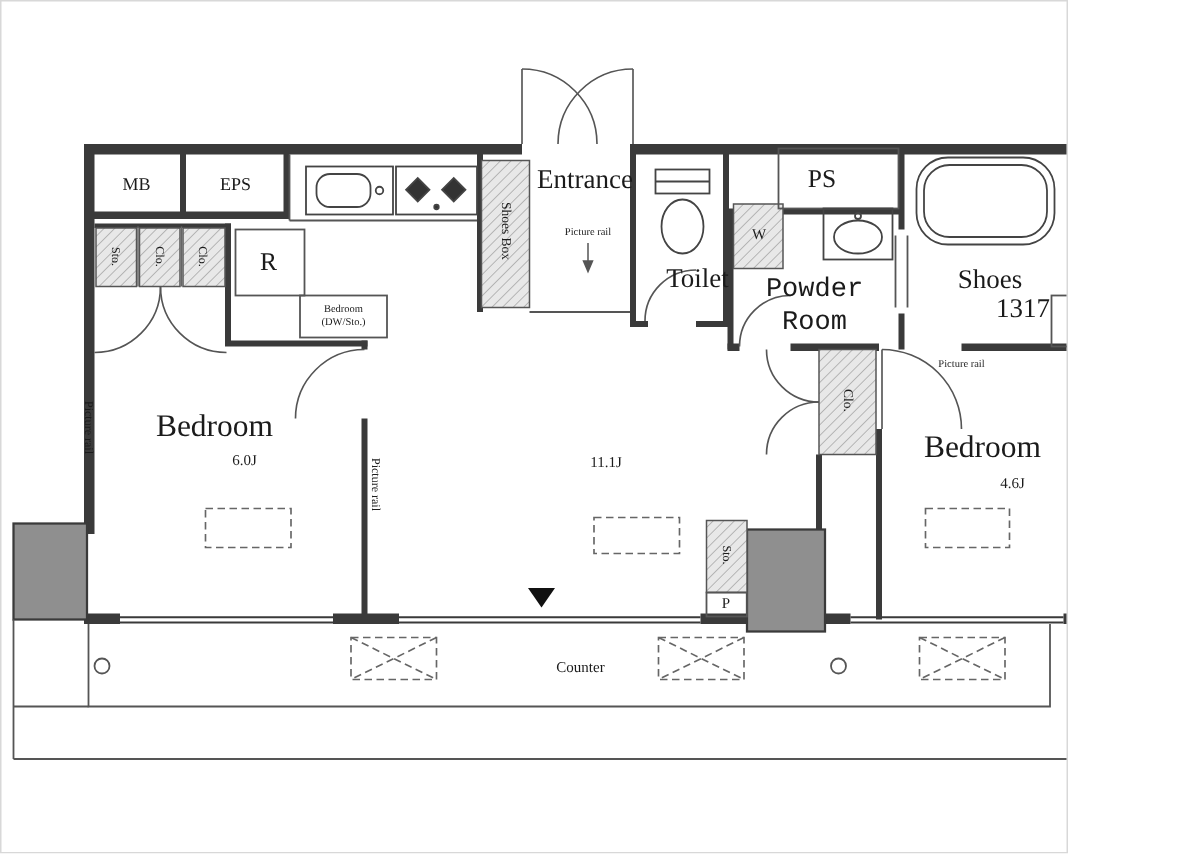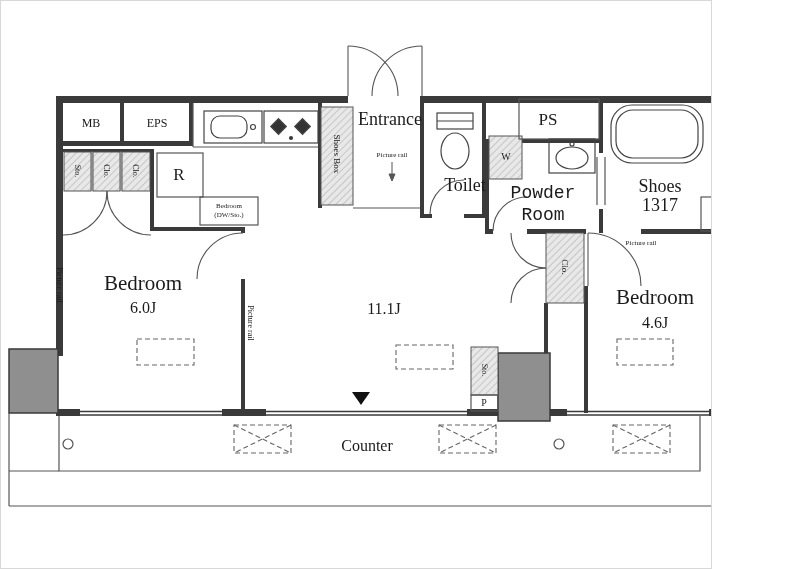--- a/index.html
+++ b/index.html
@@ -8,21 +8,21 @@
     border:1px solid #d8d8d8;box-sizing:border-box;overflow:hidden;
     font-family:"Liberation Serif","DejaVu Serif",serif;color:#1b1b1b;
   }
   .stage svg{position:absolute;left:0;top:0;}
   .lbl{
     position:absolute;transform:translate(-50%,-50%);
     white-space:nowrap;line-height:1.2;text-align:center;
   }
   .v{writing-mode:vertical-rl;}
   .wrap{white-space:normal;width:72px;font-family:Liberation Mono, monospace;}
-  .s15{font-size:21px;} .s14{font-size:16px;} .s13{font-size:18px;}
+  .s15{font-size:21px;} .s14{font-size:10px;margin-left:20px;} .s13{font-size:18px;}
   .s12{font-size:12px;} .s11{font-size:17px;} .s10{font-size:10px;}
   .s9{font-size:9px;}   .s8{font-size:8px;}   .s7{font-size:7px;}
 </style>
 </head>
 <body>
 
 <div class="stage">
 
 <svg width="797" height="569" viewBox="0 0 797 569">
   <defs>
@@ -207,21 +207,21 @@
   <div class="lbl s12" style="left:90px;top:122px">MB</div>
   <div class="lbl s12" style="left:156px;top:122px">EPS</div>
   <div class="lbl s13" style="left:389px;top:119px">Entrance</div>
   <div class="lbl v s9" style="left:336px;top:153px">Shoes Box</div>
   <div class="lbl s7" style="left:391px;top:154px">Picture rail</div>
   <div class="lbl s13" style="left:464px;top:185px">Toilet</div>
   <div class="lbl s11" style="left:547px;top:119px">PS</div>
   <div class="lbl s10" style="left:505px;top:156px">W</div>
   <div class="lbl wrap s13" style="left:542px;top:204px">Powder Room</div>
   <div class="lbl s13" style="left:659px;top:186px">Shoes</div>
-  <div class="lbl s13" style="left:659px;top:205px">1317</div>
+  <div class="lbl s13" style="left:681px;top:205px">1317</div>
 
   <div class="lbl v s8" style="left:76px;top:170px">Sto.</div>
   <div class="lbl v s8" style="left:105px;top:170px">Clo.</div>
   <div class="lbl v s8" style="left:134px;top:170px">Clo.</div>
   <div class="lbl s11" style="left:178px;top:174px">R</div>
   <div class="lbl s7" style="left:228px;top:205px">Bedroom</div>
   <div class="lbl s7" style="left:228px;top:214px">(DW/Sto.)</div>
 
   <div class="lbl s15" style="left:142px;top:283px">Bedroom</div>
   <div class="lbl s14" style="left:142px;top:307px">6.0J</div>

